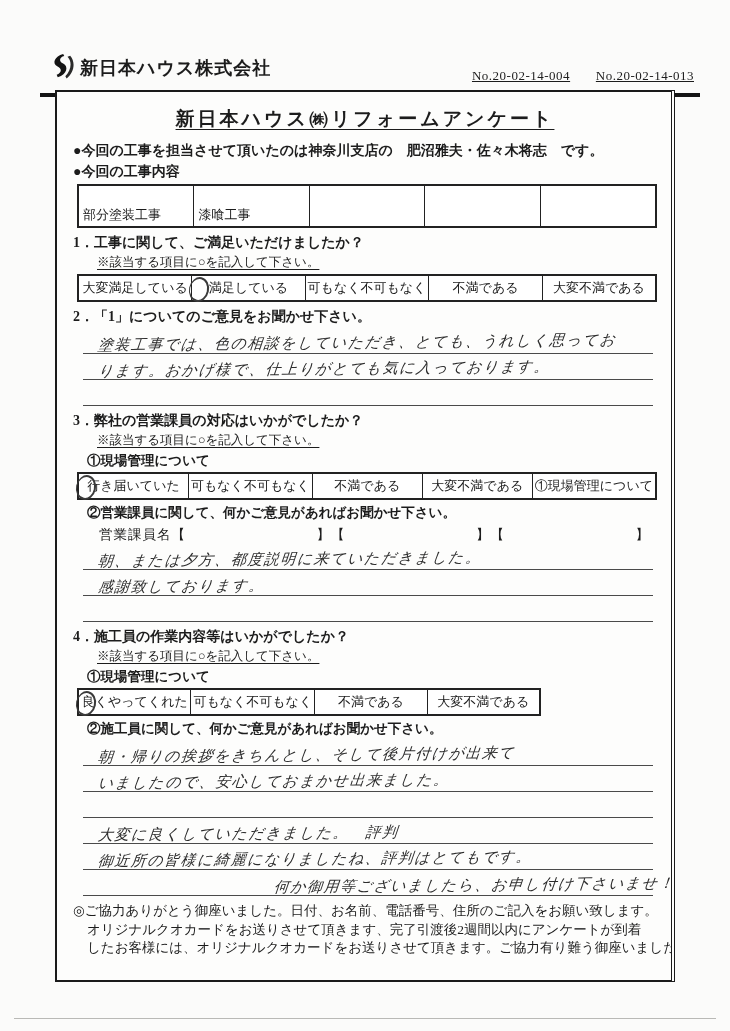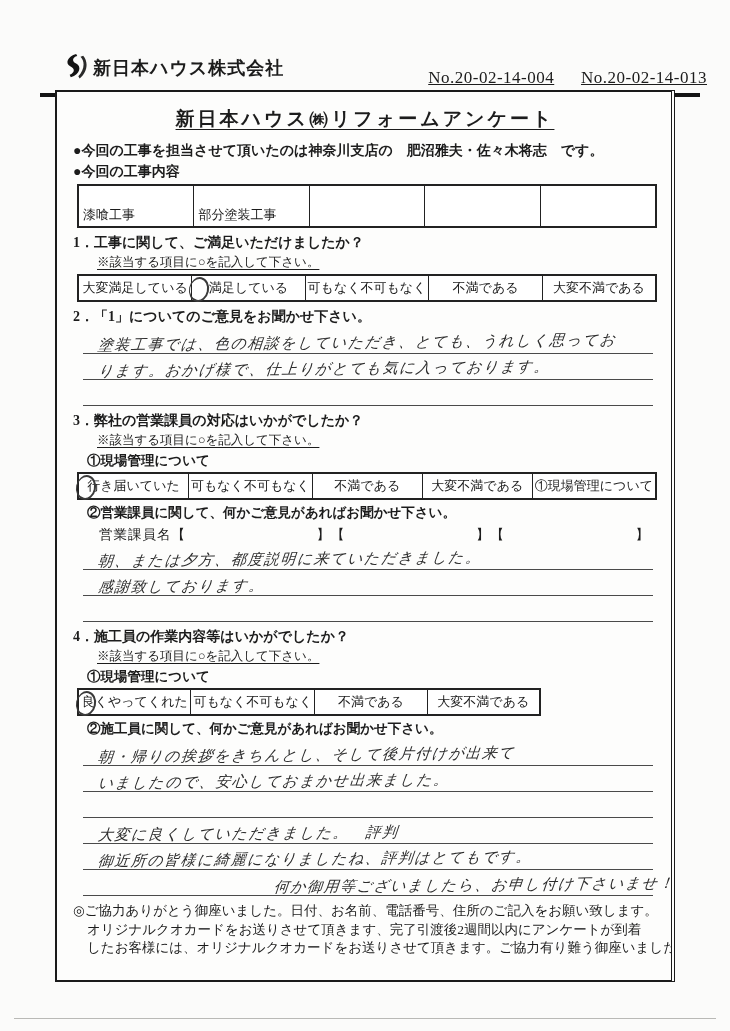--- a/index.html
+++ b/index.html
@@ -3,25 +3,25 @@
 <meta charset="utf-8">
 <style>
   html,body{margin:0;padding:0;}
   body{
     width:730px;height:1031px;position:relative;overflow:hidden;
     background:#fbfbfa;
     font-family:"Liberation Serif","DejaVu Serif",serif;
     color:#1c1c1c;
   }
   
-  .header{position:absolute;left:53px;top:52px;width:660px;height:40px;}
+  .header{position:absolute;left:40px;top:52px;width:660px;height:40px;}
   .logo{position:absolute;left:8px;top:0;width:26px;height:30px;}
   .company{position:absolute;left:40px;top:4px;font-size:18px;font-weight:bold;
     font-family:"Liberation Sans","DejaVu Sans",sans-serif;letter-spacing:1px;}
-  .docnos{position:absolute;right:6px;top:16px;font-size:17px;letter-spacing:.5px;}
+  .docnos{position:absolute;right:6px;top:16px;font-size:13px;letter-spacing:.5px;}
   .docnos span{text-decoration:underline;margin-left:22px;}
   .topbar{position:absolute;left:40px;top:93px;width:660px;height:4px;background:#141414;}
   
   .box{position:absolute;left:55px;top:90px;width:620px;height:892px;
     border:2px solid #1a1a1a;border-right:4px double #1a1a1a;
     box-sizing:border-box;background:#fdfdfc;overflow:hidden;
     padding:8px 14px 0 16px;}
   .title{ text-align:center;font-size:19px;font-weight:bold;letter-spacing:3px;
     text-decoration:underline;text-underline-offset:4px;margin:6px 0 10px 0;}
   .line14{font-size:14px;font-weight:bold;margin:3px 0;}
@@ -71,22 +71,22 @@
 <div class="topbar"></div>
 
 <div class="box">
 
   <div class="title">新日本ハウス㈱リフォームアンケート</div>
 
   <div class="line14">●今回の工事を担当させて頂いたのは神奈川支店の　肥沼雅夫・佐々木将志　です。</div>
   <div class="line14">●今回の工事内容</div>
 
   <div class="tbl worktbl">
+    <div class="cell">部分塗装工事</div>
     <div class="cell">漆喰工事</div>
-    <div class="cell">部分塗装工事</div>
     <div class="cell"></div>
     <div class="cell"></div>
     <div class="cell"></div>
   </div>
 
   <div class="qtitle">1．工事に関して、ご満足いただけましたか？</div>
   <div class="note">※該当する項目に○を記入して下さい。</div>
   <div class="tbl">
     <div class="cell">大変満足している</div>
     <div class="cell">

